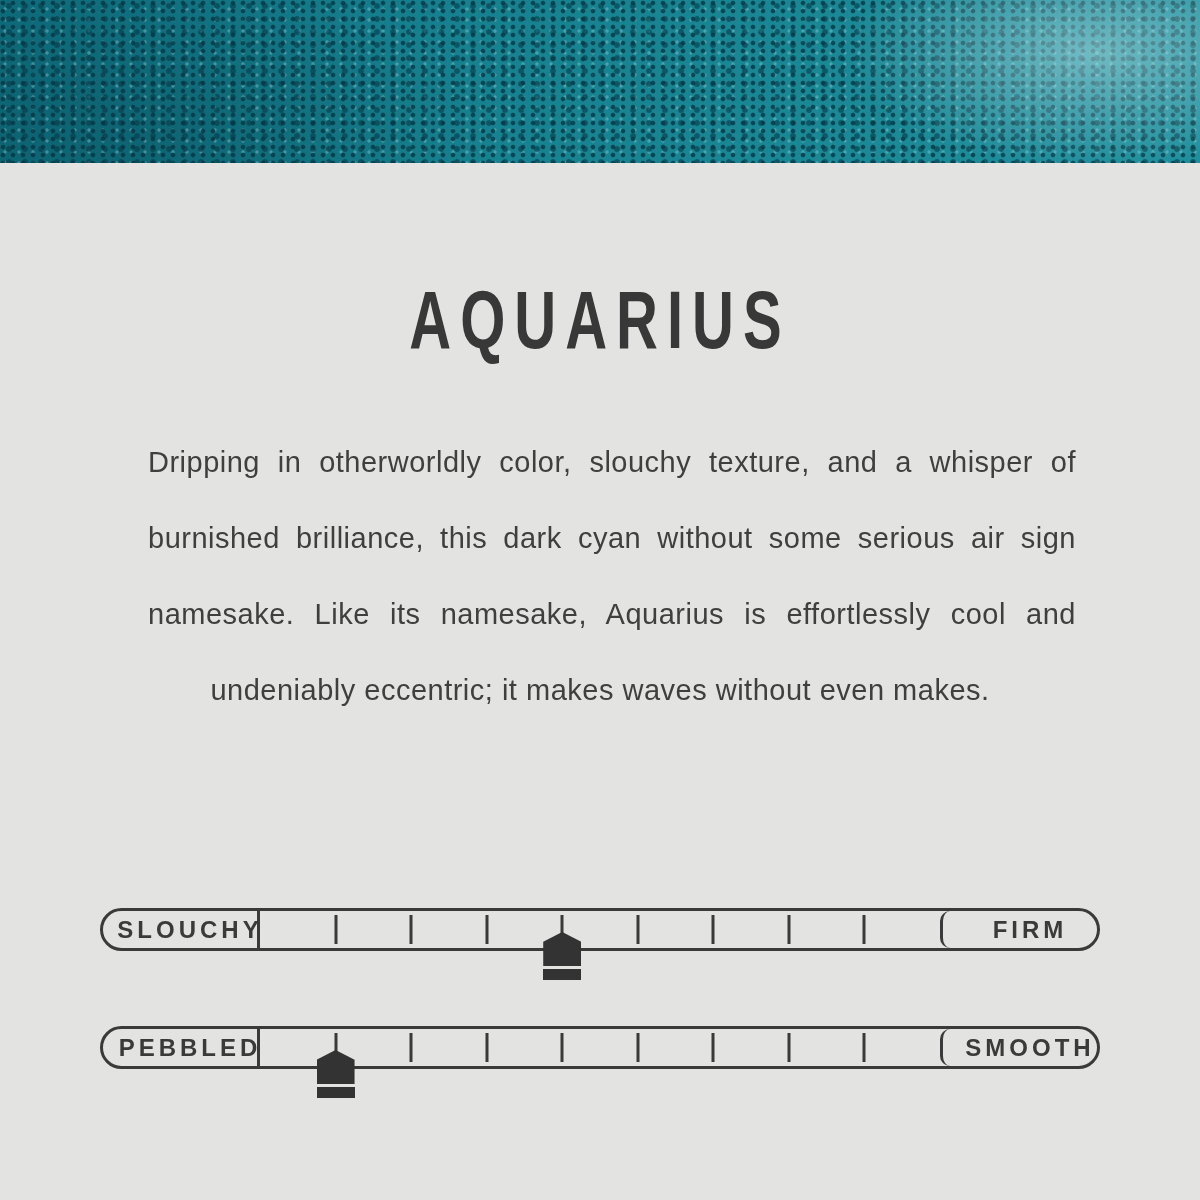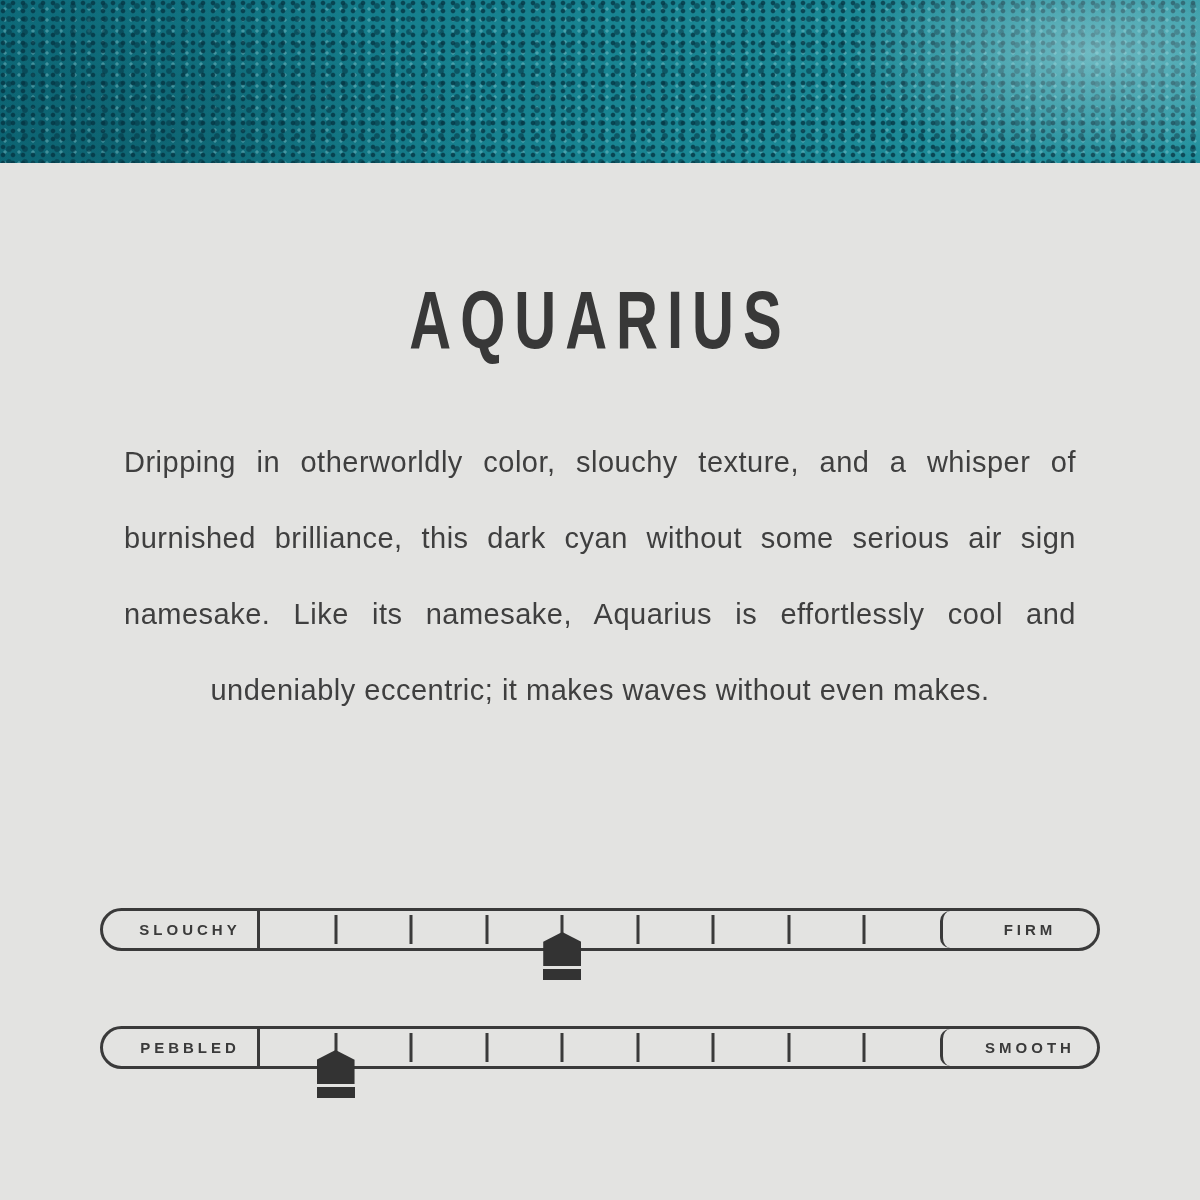--- a/index.html
+++ b/index.html
@@ -63,20 +63,21 @@
   .desc p {
     margin: 0;
     height: 76px;
     line-height: 76px;
     white-space: nowrap;
   }
   .desc p.justify {
     white-space: normal;
     text-align: justify;
     text-align-last: justify;
+    margin-left: 24px;
   }
   .desc p.center {
     white-space: normal;
     text-align: center;
     text-align-last: center;
   }
 
   
   .scale {
     position: absolute;
@@ -89,21 +90,21 @@
     display: flex;
     background: transparent;
   }
   .scale-end {
     width: 157px;
     flex: 0 0 157px;
     box-sizing: border-box;
     display: flex;
     align-items: center;
     justify-content: center;
-    font-size: 15px;
+    font-size: 24px;
     font-weight: 700;
     letter-spacing: 4px;
     color: #3a3a3a;
     padding-left: 20px; 
   }
   .scale-end.left  { border-right: 3px solid #3a3a3a; }
   .scale-end.right { border-left: 3px solid #3a3a3a; border-radius: 10px; }
   .scale-track {
     flex: 1 1 auto;
     position: relative;

